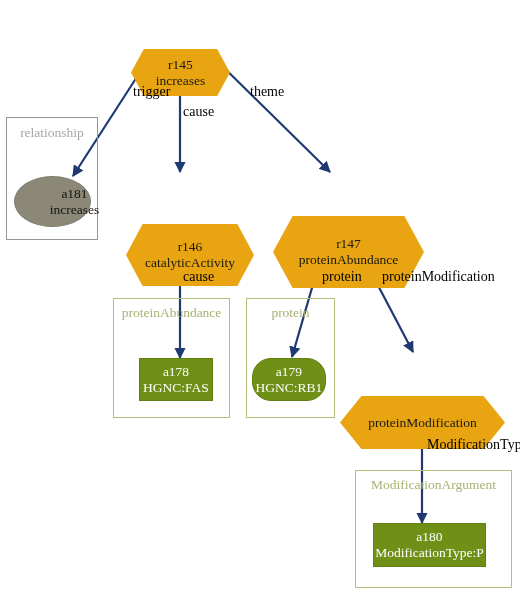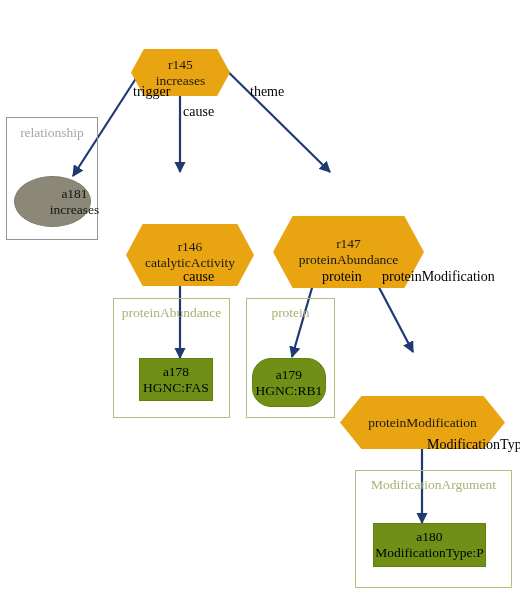--- a/index.html
+++ b/index.html
@@ -77,21 +77,21 @@
     border: 1px solid #61800f;
     box-sizing: border-box;
     display: flex;
     align-items: center;
     justify-content: center;
   }
   .rectnode .node-text {
     text-align: center;
     font-size: 13.5px;
     line-height: 1.18;
-    color: #000000;
+    color: #ffffff;
   }
 
   
   .ellipsenode {
     position: absolute;
     background: #8b8878;
     border: 1px solid #7c7a6b;
     border-radius: 50%;
     box-sizing: border-box;
     display: flex;
@@ -188,21 +188,21 @@
     </div>
   </div>
 
   <div class="rectnode" style="left:139px; top:358px; width:74px; height:43px;">
     <div class="node-text">
       <span>a178</span>
       <span>HGNC:FAS</span>
     </div>
   </div>
 
-  <div class="rectnode" style="left:252px; top:358px; width:74px; height:49px;border-radius:19px;">
+  <div class="rectnode" style="left:252px; top:358px; width:74px; height:43px;border-radius:19px;">
     <div class="node-text">
       <span>a179</span>
       <span>HGNC:RB1</span>
     </div>
   </div>
 
   <div class="hex" style="left:340px; top:352px; width:165px; height:53px;">
     <div class="node-text">
       <span>proteinModification</span>
     </div>

